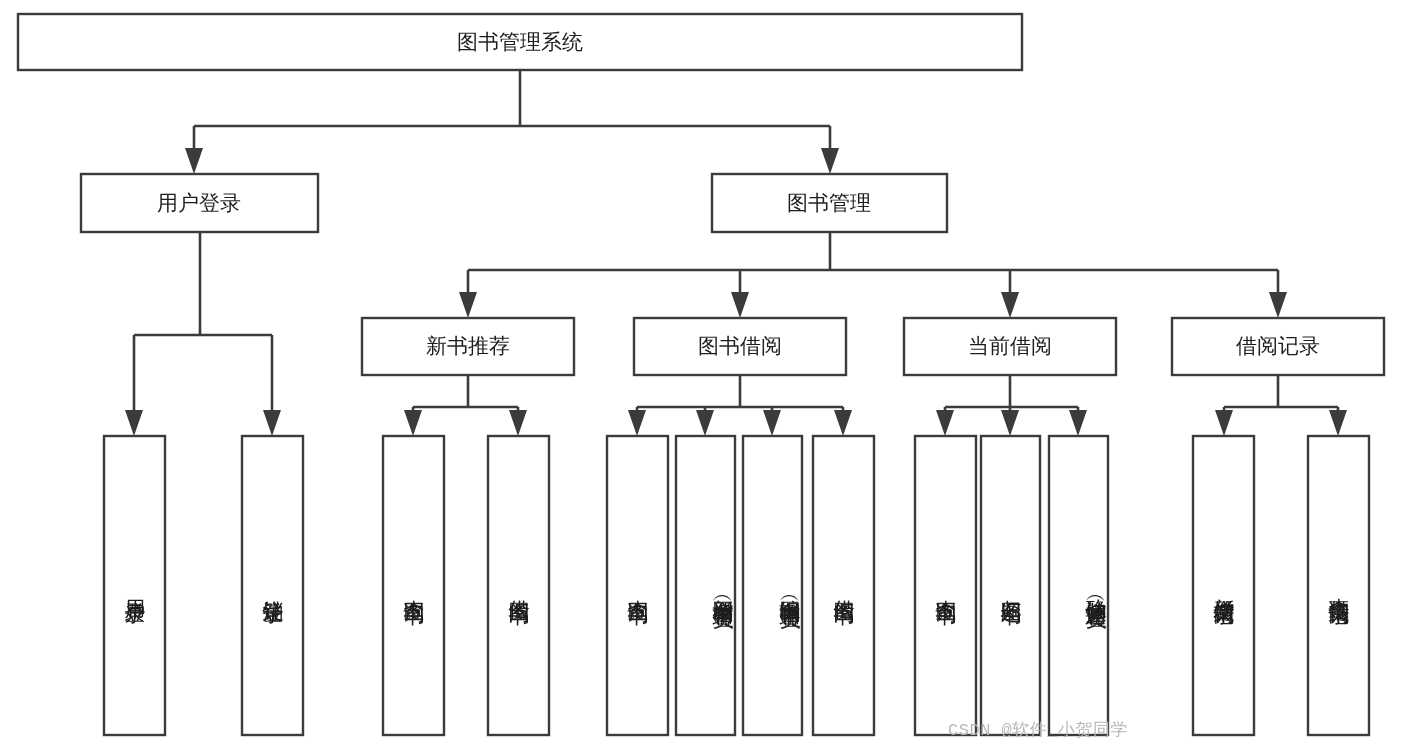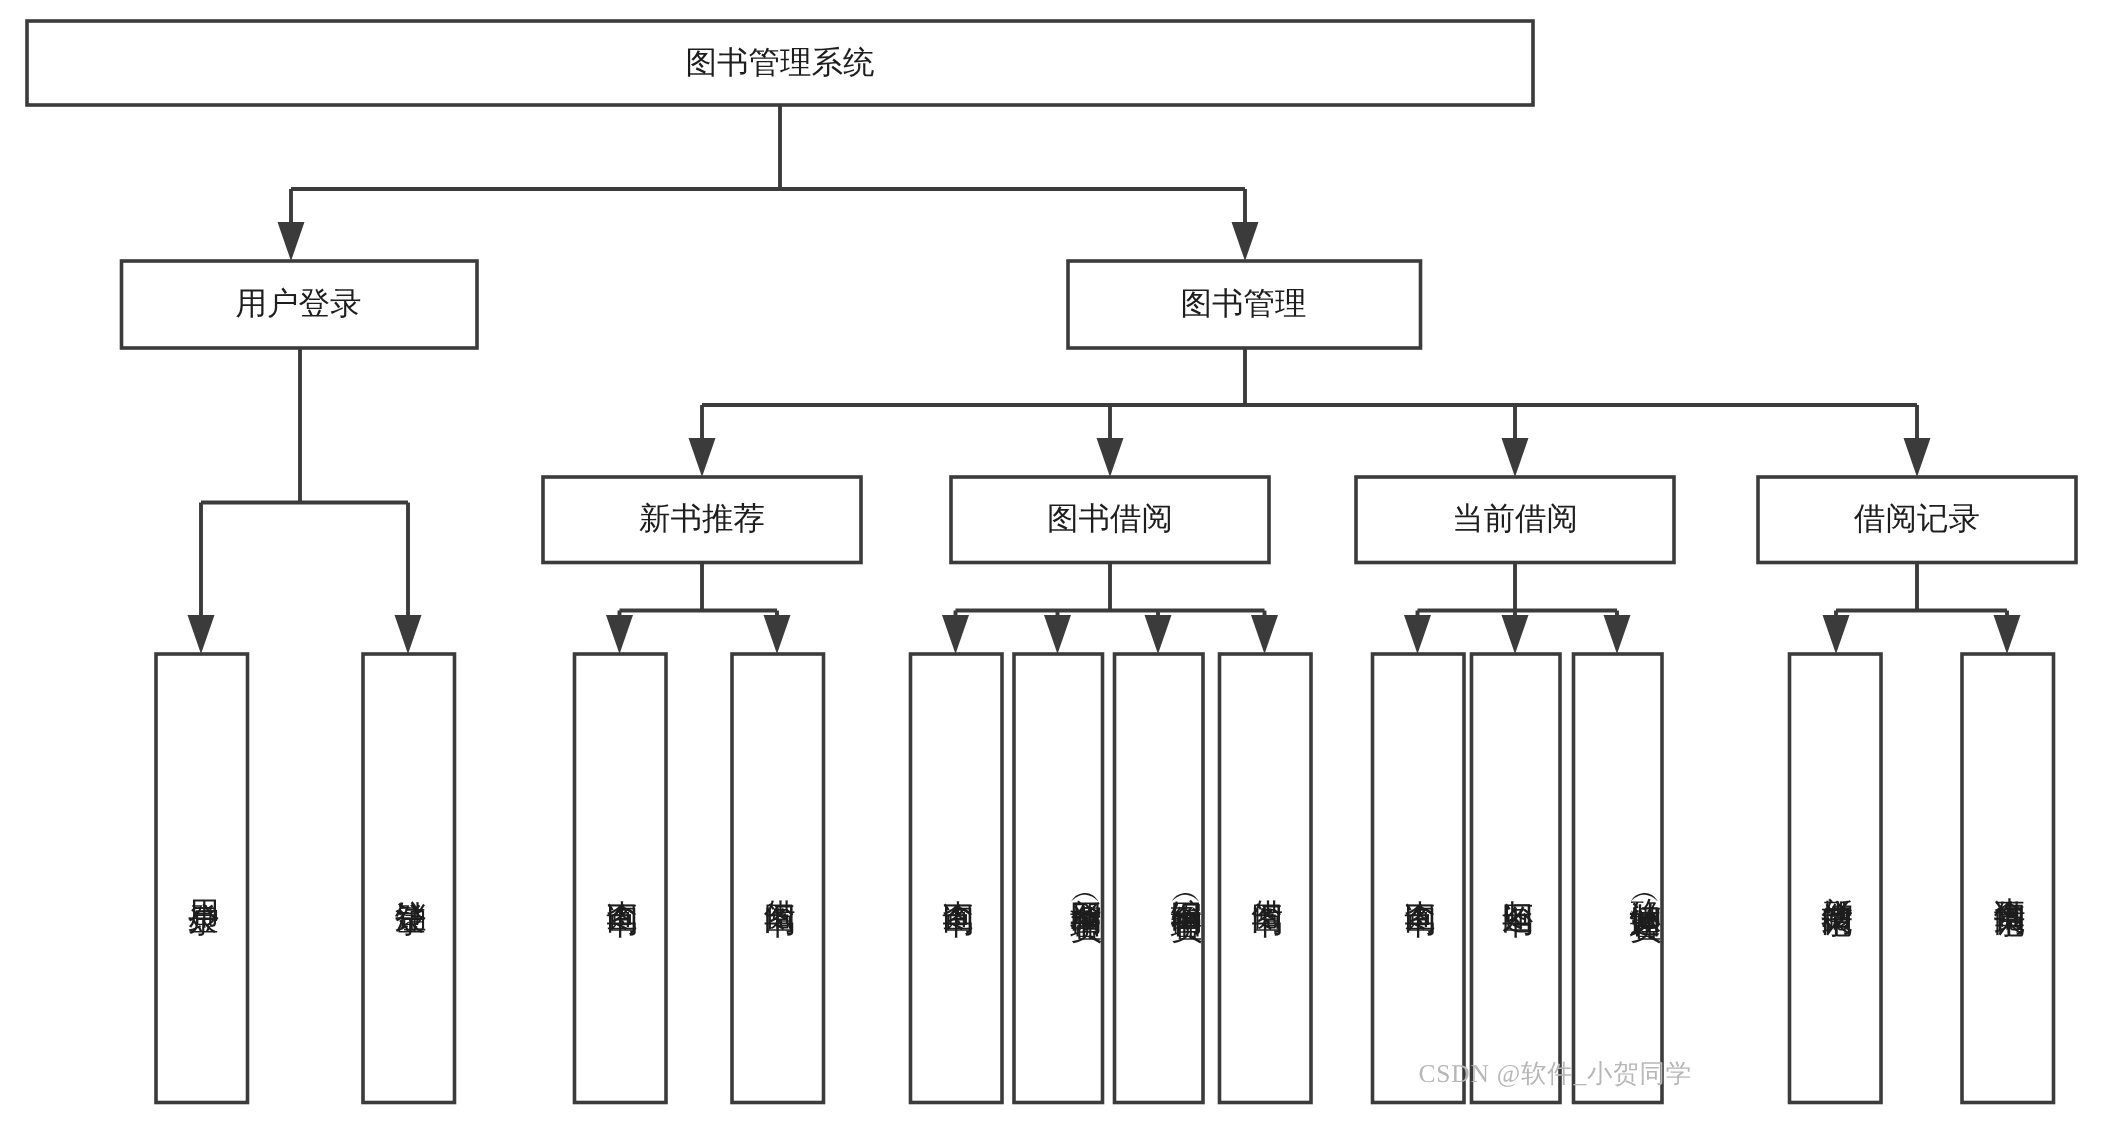--- a/index.html
+++ b/index.html
@@ -61,22 +61,22 @@
     white-space: nowrap;
     text-align: center;
     display: flex;
     align-items: center;
     justify-content: center;
     pointer-events: none;
   }
   .watermark {
     position: absolute;
     right: 8px;
-    bottom: 20px;
-    font-family: Liberation Serif, serif;
+    bottom: 6px;
+    font-family: Liberation Mono, monospace;
     font-size: 17px;
     color: #b7b7b7;
     letter-spacing: 0.5px;
     white-space: nowrap;
   }
 </style>
 </head>
 <body>
 
 <div id="diagram-root">

